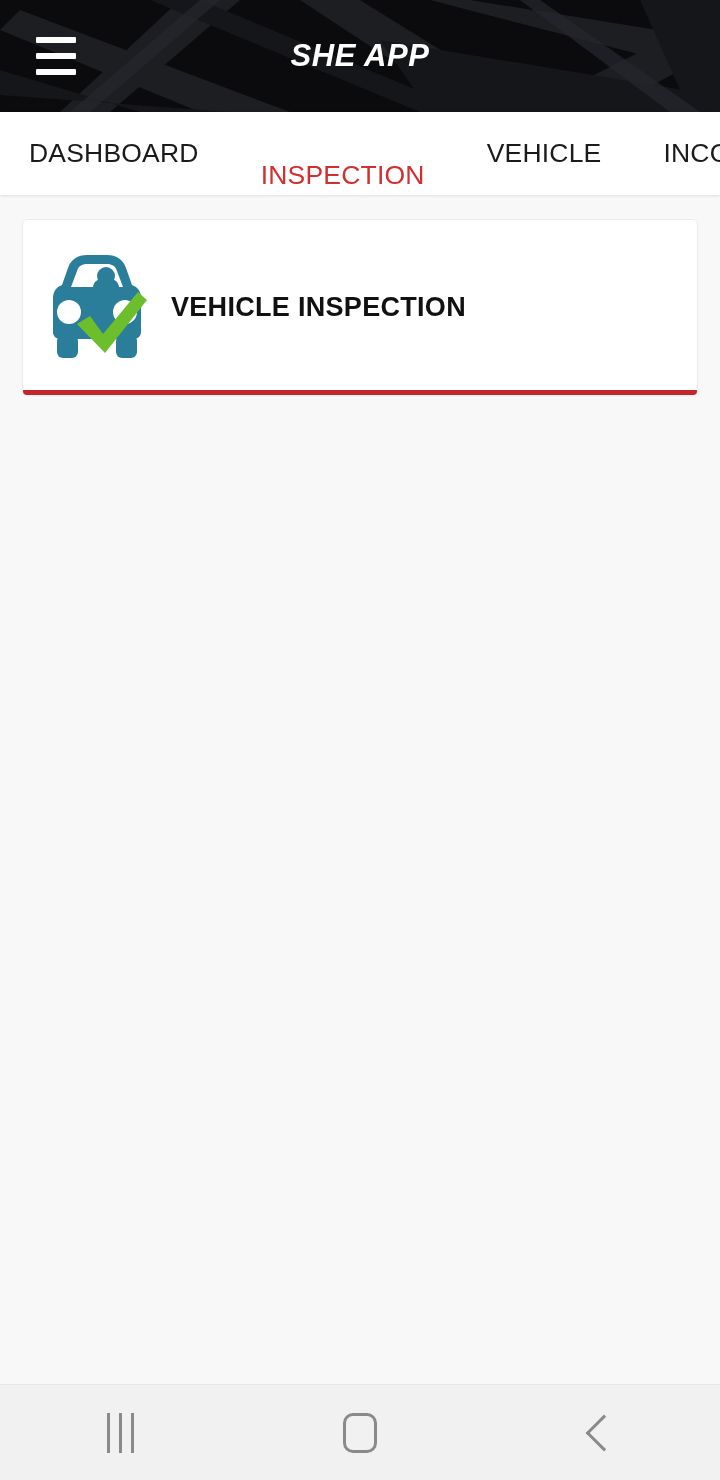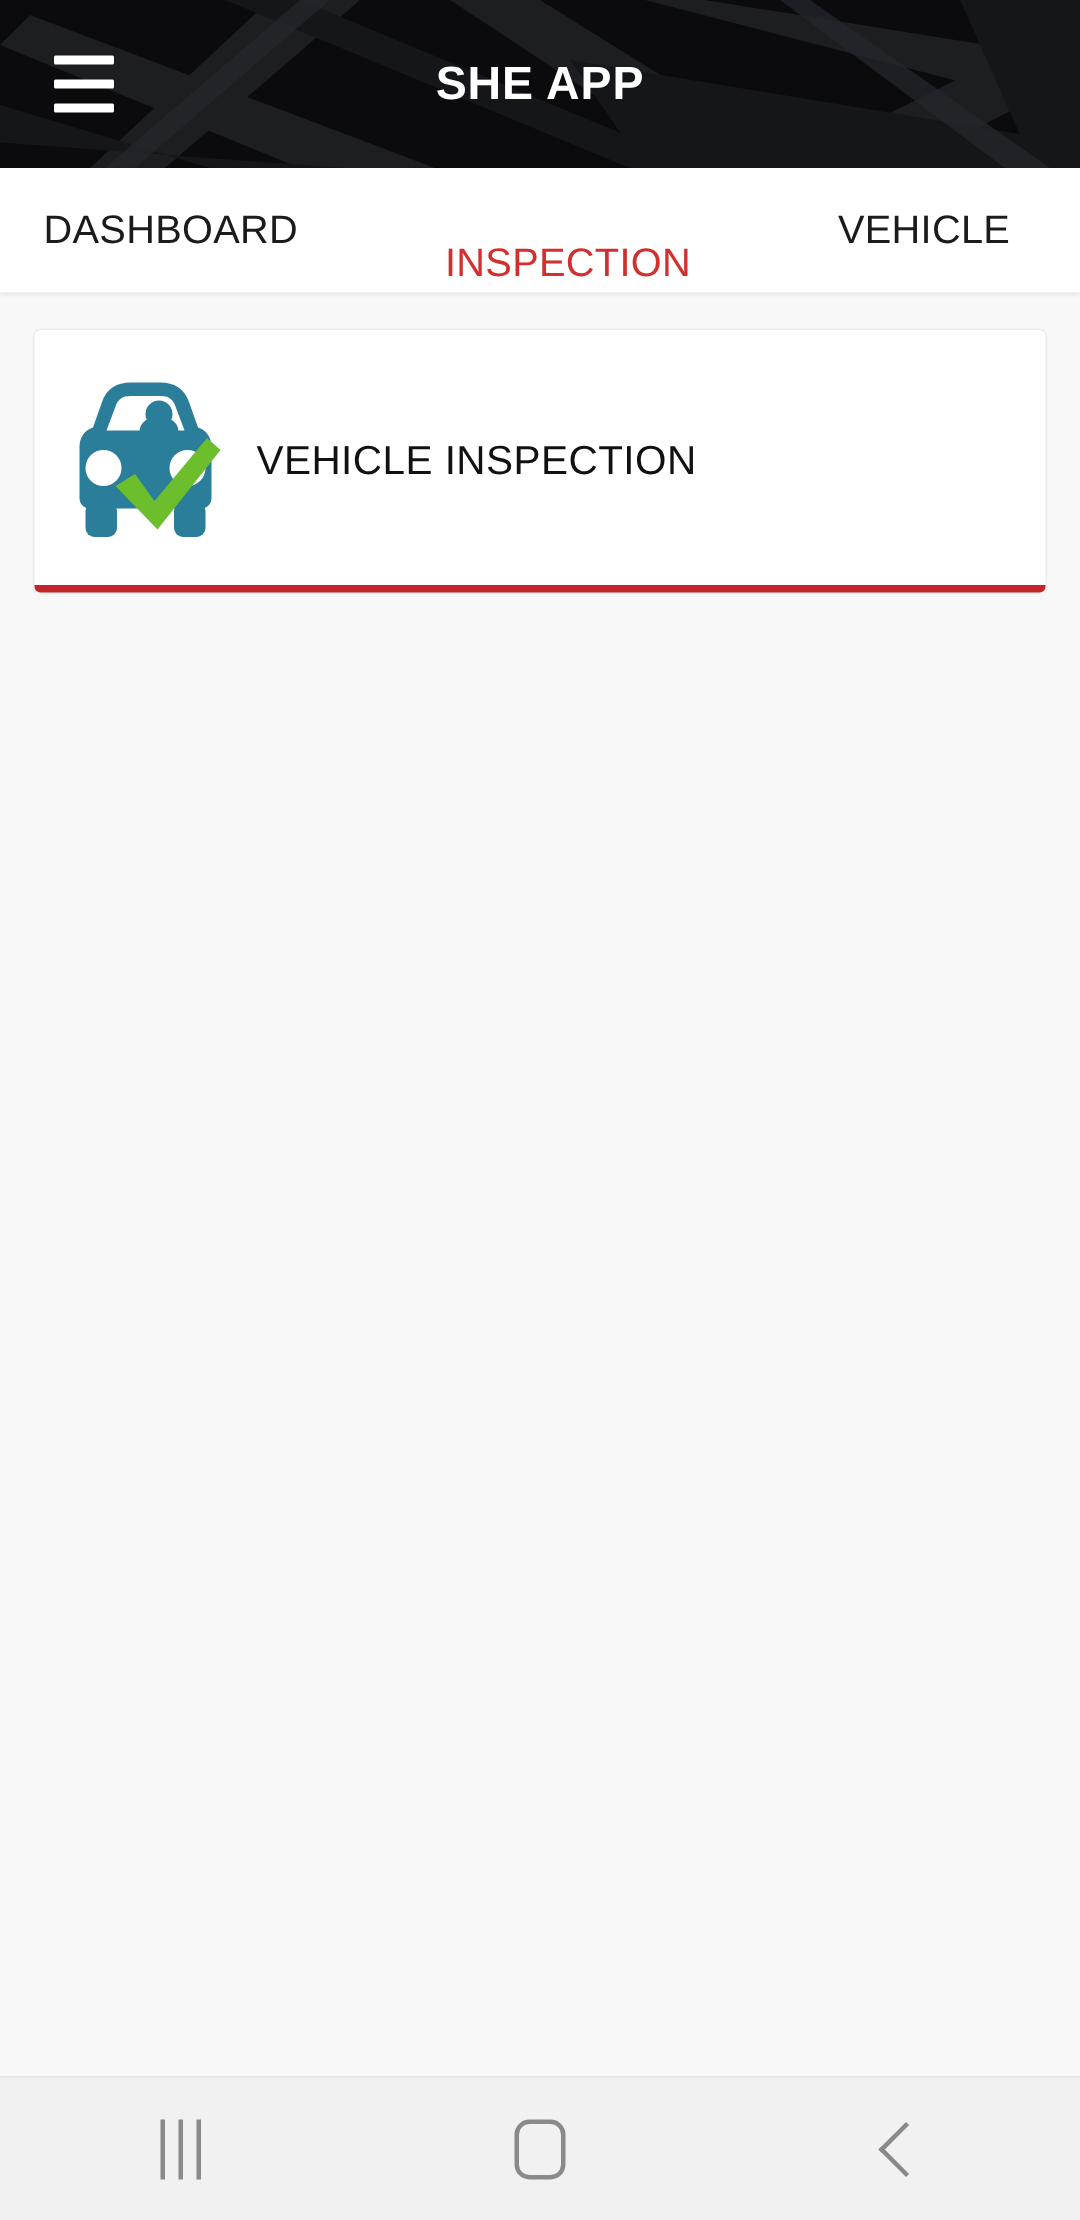--- a/index.html
+++ b/index.html
@@ -22,29 +22,29 @@
     width:40px; height:38px;
     display:flex; flex-direction:column; justify-content:space-between;
     cursor:pointer; z-index:5;
   }
   .appbar .hamburger span { display:block; height:6px; background:#ffffff; border-radius:1px; width:100%; }
   .appbar .title {
     position:absolute; left:0; right:0; top:0; height:112px;
     display:flex; align-items:center; justify-content:center;
     color:#ffffff; font-size:31px; font-weight:bold; letter-spacing:.6px;
     z-index:4;
+    font-style:italic;
   }
 
   
   .tabbar {
     position:relative; flex:0 0 83px; height:83px;
     background:#ffffff; display:flex; align-items:center;
     padding-left:24px; overflow:hidden;
     box-shadow:0 1px 3px rgba(0,0,0,.10);
-    gap:36px;
   }
   .tab {
     font-size:26.5px; font-weight:500; color:#1b1b1b;
     letter-spacing:.2px; white-space:nowrap; cursor:pointer;
     padding:0 31px; flex:0 0 auto;
   }
   .tab:first-child { padding-left:5px; }
   .tab.active { color:#d32f2f;margin-top:44px; }
 
   
@@ -62,21 +62,21 @@
     box-shadow:0 1px 2px rgba(0,0,0,.04);
   }
   .card::after {
     content:""; position:absolute; left:0; right:0; bottom:-1px;
     height:5px; background:#c4242b;
     border-bottom-left-radius:4px; border-bottom-right-radius:4px;
   }
   .card .icon { flex:0 0 auto; width:148px; display:flex; align-items:center; justify-content:center; }
   .card .icon svg { display:block; }
   .card .label {
-    font-size:27px; font-weight:normal; color:#111111;
+    font-size:27px; font-weight:bold; color:#111111;
     letter-spacing:.3px; white-space:nowrap;
   }
 
   
   .navbar {
     flex:0 0 96px; height:96px; background:#f1f1f1;
     display:flex; align-items:center; justify-content:space-around;
     border-top:1px solid #e6e6e6;
   }
   .navbtn { width:120px; height:96px; display:flex; align-items:center; justify-content:center; cursor:pointer; }

